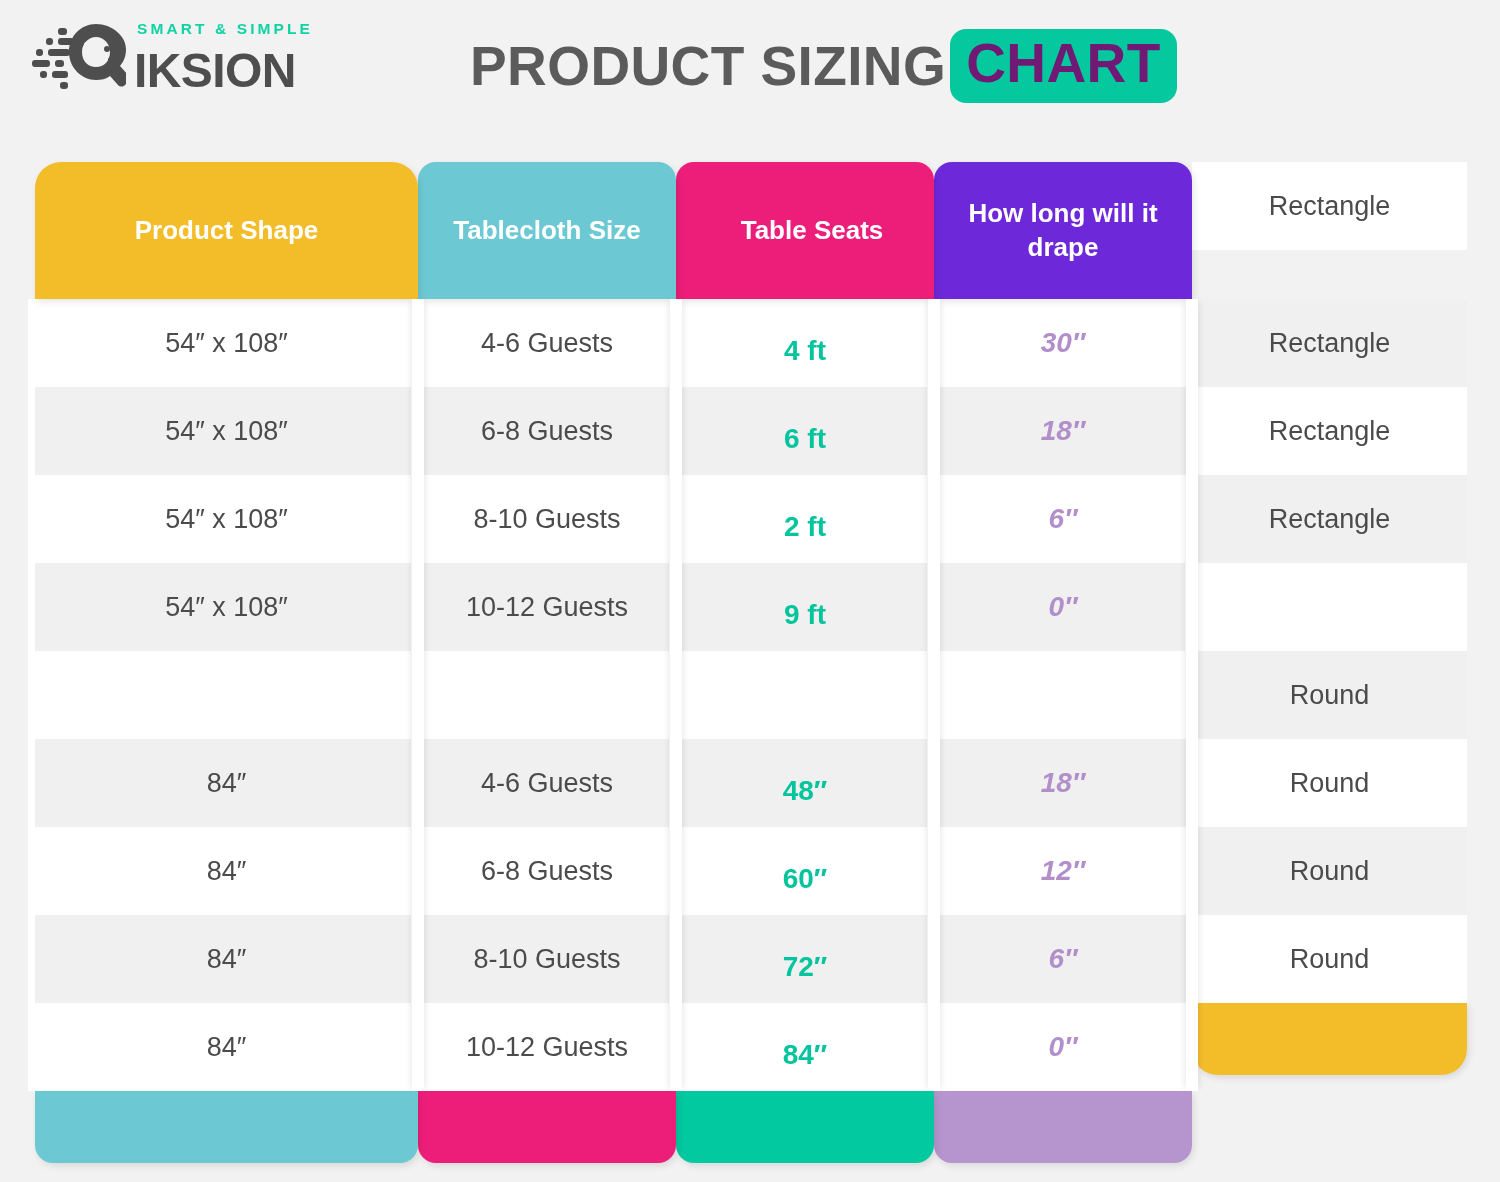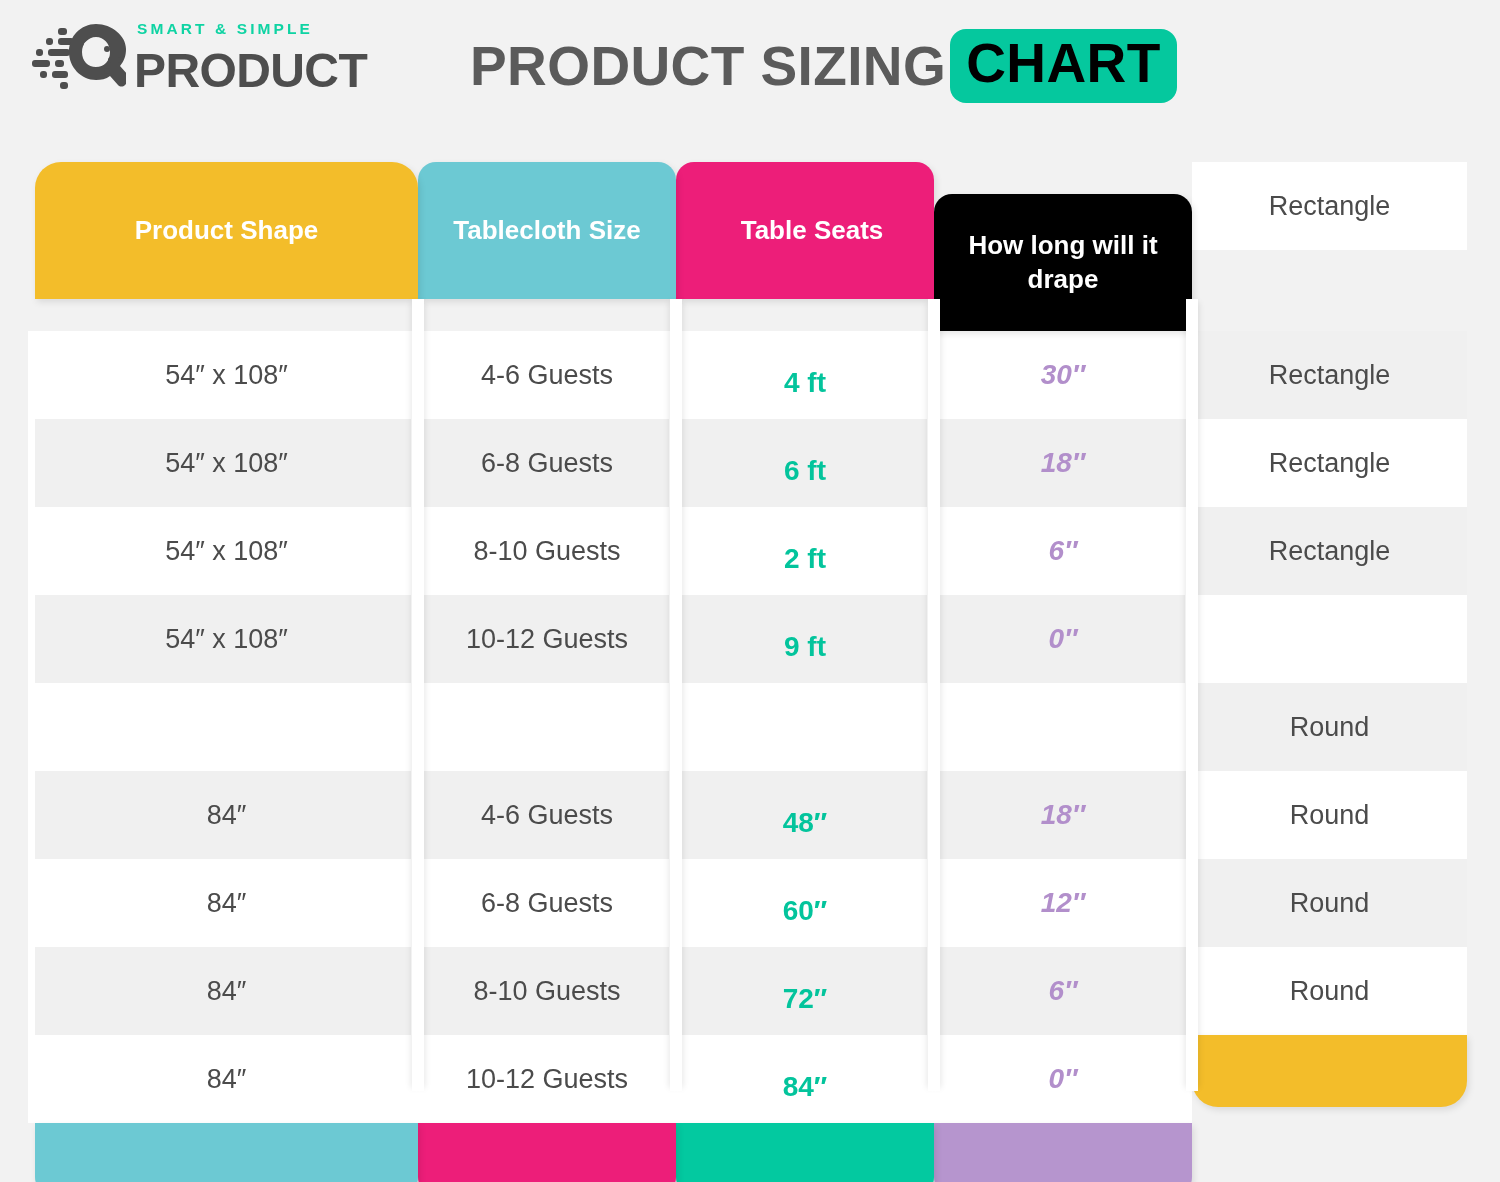--- a/index.html
+++ b/index.html
@@ -72,21 +72,21 @@
   .title-main {
     color: #5B5B5B;
     font-size: 55px;
     font-weight: 700;
     letter-spacing: 0.4px;
     white-space: nowrap;
   }
 
   .title-badge {
     background: #05C89E;
-    color: #000000;
+    color: #701a75;
     font-size: 55px;
     font-weight: 700;
     letter-spacing: 0.4px;
     border-radius: 16px;
     padding: 6px 16px 10px 16px;
     margin-left: 4px;
     line-height: 1.05;
     white-space: nowrap;
   }
 
@@ -116,21 +116,21 @@
     font-weight: 700;
     line-height: 1.28;
     padding: 0 10px;
     box-shadow: 2px 3px 7px rgba(0,0,0,0.10);
     position: relative;
   }
   .head-cell.c0 { background: #F3BD2A; border-radius: 26px 26px 0 0; z-index: 5; }
   .head-cell.c1 { background: #6CC9D3; border-radius: 18px 18px 0 0; z-index: 4; }
   .head-cell.c2 { background: #ED1E79; border-radius: 18px 18px 0 0; z-index: 3; padding-left: 24px; }
   .head-cell.c3 { background: #03C9A0; border-radius: 18px 18px 0 0; z-index: 2; }
-  .head-cell.c4 { background: #000000; border-radius: 18px 18px 0 0; z-index: 1; margin-top: 32px; }
+  .head-cell.c4 { background: #6d28d9; border-radius: 18px 18px 0 0; z-index: 1; }
 
   
   .cell {
     height: 88px;
     display: flex;
     align-items: center;
     justify-content: center;
     font-size: 27px;
     color: #4B4B4B;
     font-weight: 400;
@@ -203,21 +203,21 @@
 
             <rect x="54" y="22" width="6" height="6" rx="3" fill="#F2F2F2"></rect>
             <rect x="74" y="26" width="6" height="6" rx="3"></rect>
             <rect x="78" y="37" width="13" height="6" rx="3"></rect>
             <rect x="74" y="48" width="6" height="6" rx="3"></rect>
           </g>
         </svg>
       </span>
       <span class="logo-text-wrap">
         <span class="logo-tagline">SMART &amp; SIMPLE</span>
-        <span class="logo-name">PRODUCT</span>
+        <span class="logo-name">IKSION</span>
       </span>
     </div>
 
     <div class="title-block">
       <span class="title-main">PRODUCT SIZING</span>
       <span class="title-badge">CHART</span>
     </div>
   </div>
 
   <div class="table-wrap">

